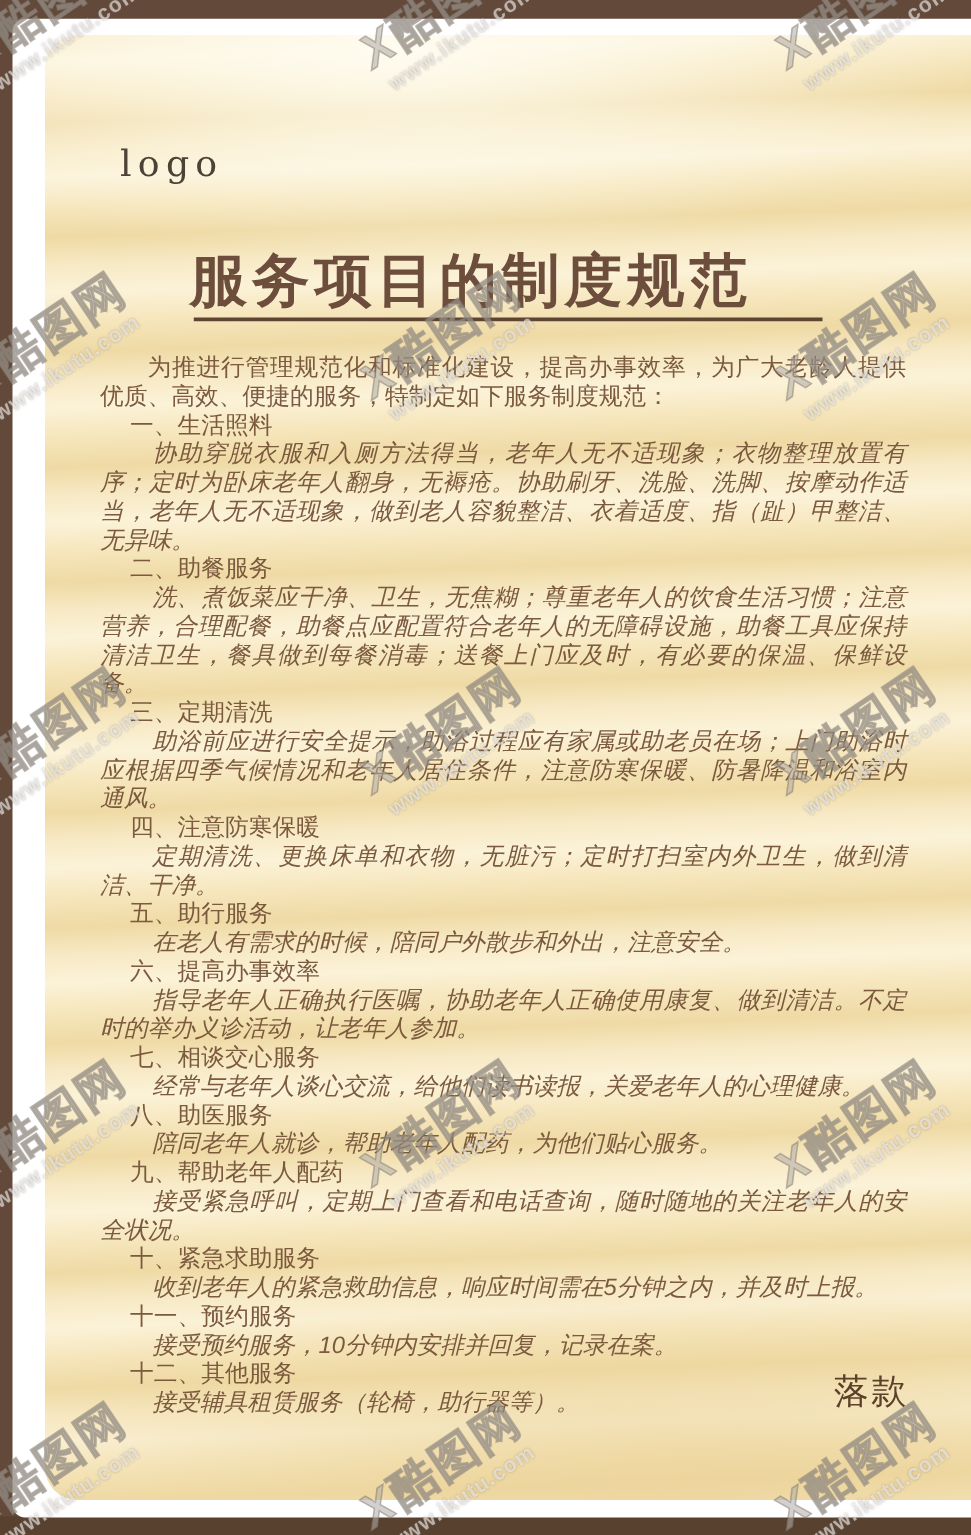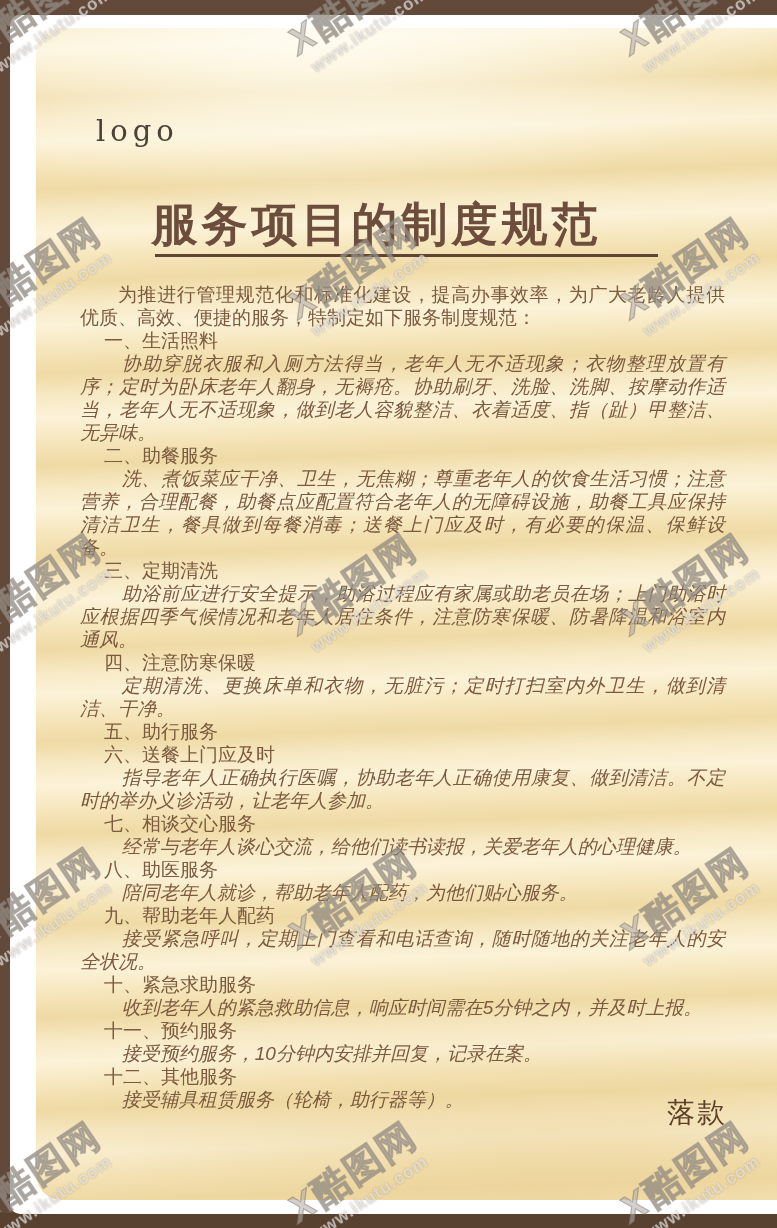--- a/index.html
+++ b/index.html
@@ -100,24 +100,25 @@
     <p class="section-body">助浴前应进行安全提示，助浴过程应有家属或助老员在场；上门助浴时应根据四季气候情况和老年人居住条件，注意防寒保暖、防暑降温和浴室内通风。</p>
   </div>
 
   <div class="section">
     <div class="section-heading">四、注意防寒保暖</div>
     <p class="section-body">定期清洗、更换床单和衣物，无脏污；定时打扫室内外卫生，做到清洁、干净。</p>
   </div>
 
   <div class="section">
     <div class="section-heading">五、助行服务</div>
-  </div>
-
-  <div class="section">
-    <div class="section-heading">六、送餐上门应及时</div>
+    <p class="section-body">在老人有需求的时候，陪同户外散步和外出，注意安全。</p>
+  </div>
+
+  <div class="section">
+    <div class="section-heading">六、提高办事效率</div>
     <p class="section-body">指导老年人正确执行医嘱，协助老年人正确使用康复、做到清洁。不定时的举办义诊活动，让老年人参加。</p>
   </div>
 
   <div class="section">
     <div class="section-heading">七、相谈交心服务</div>
     <p class="section-body">经常与老年人谈心交流，给他们读书读报，关爱老年人的心理健康。</p>
   </div>
 
   <div class="section">
     <div class="section-heading">八、助医服务</div>

